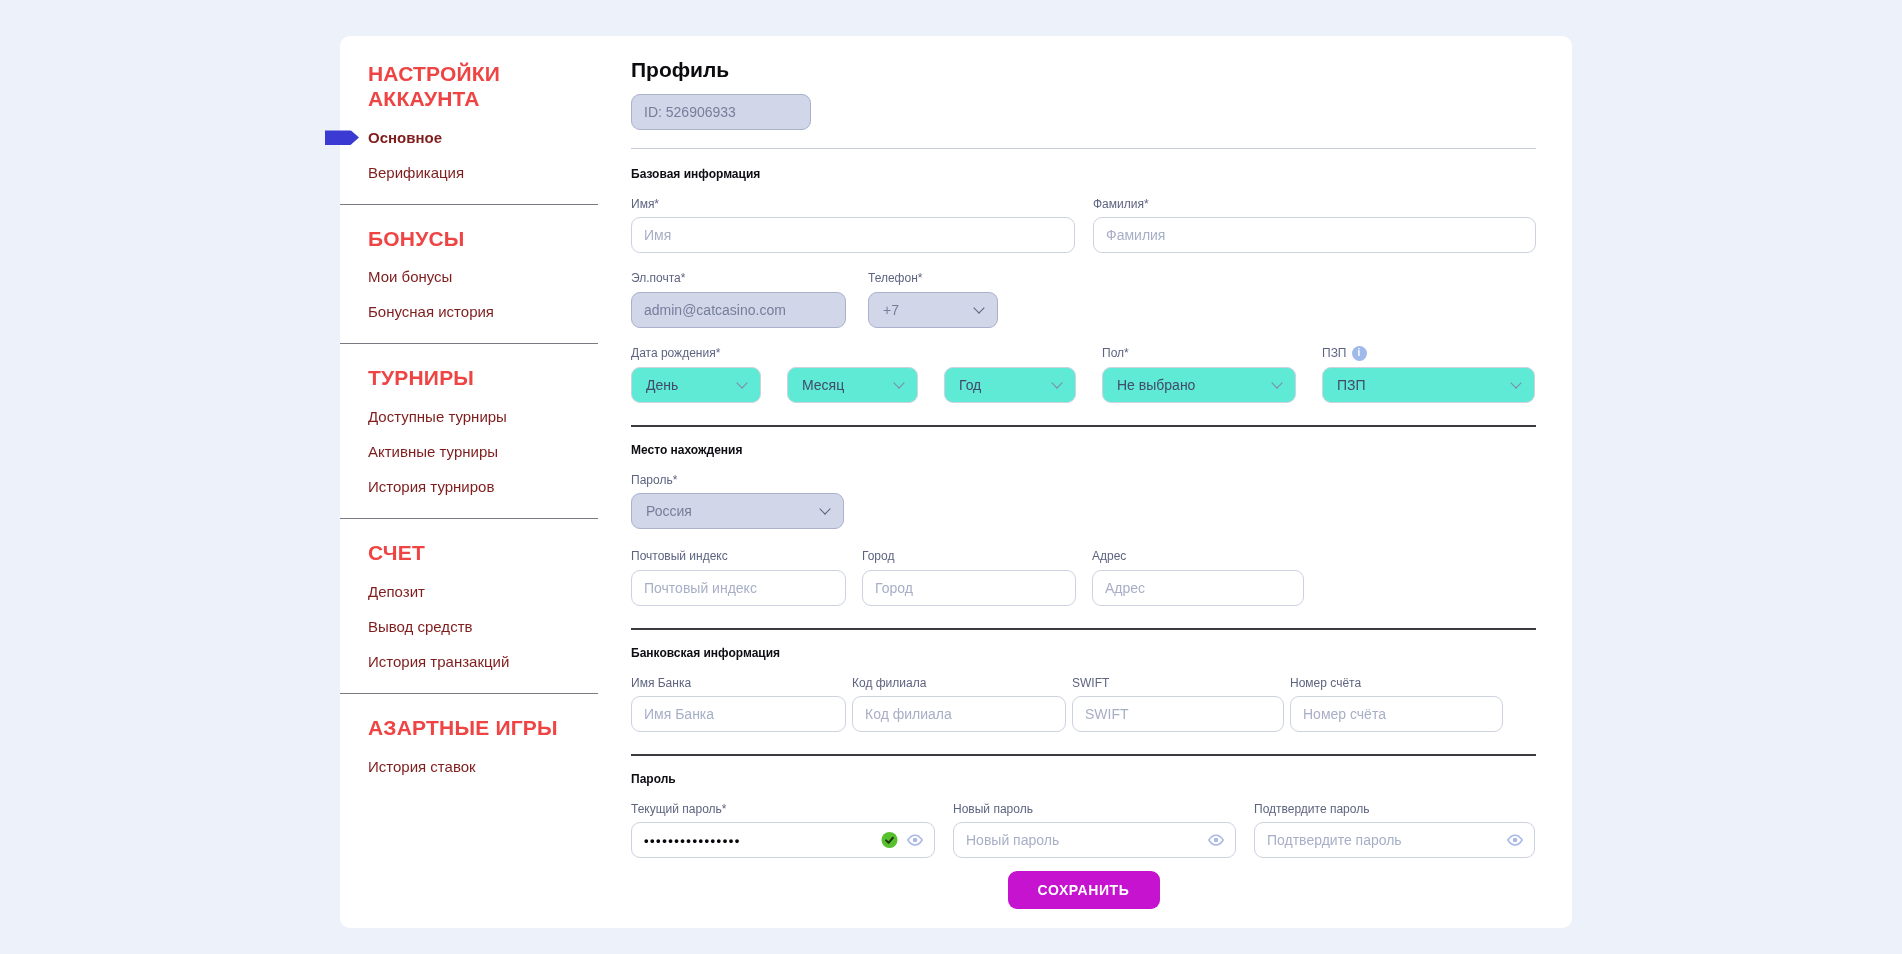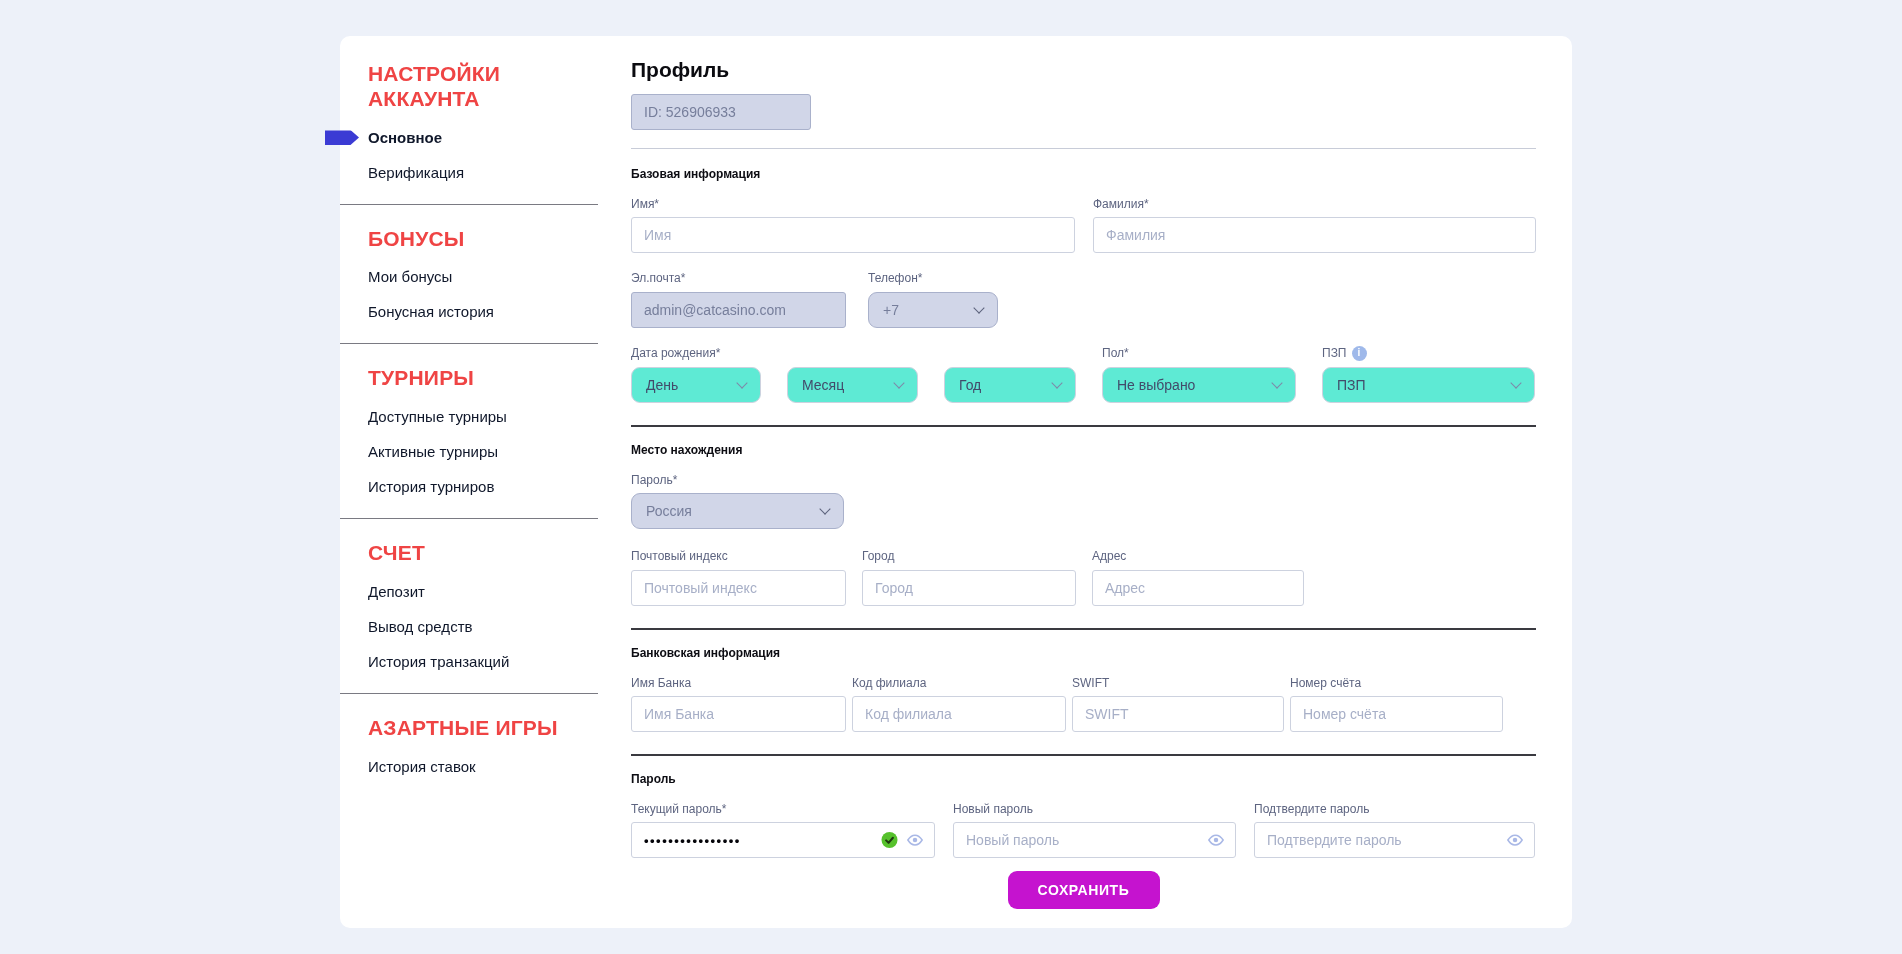--- a/index.html
+++ b/index.html
@@ -19,36 +19,36 @@
     display:flex;
   }
   
   .sidebar{width:230px;flex-shrink:0;}
   .sb-title{
     font-size:21px;font-weight:800;line-height:1.18;
     color:#ef4444;margin:22px 0 4px 0;letter-spacing:.2px;
   }
   .sb-group:first-child .sb-title{margin-top:4px;}
   .sb-item{
-    font-size:15px;color:#0f172a;margin-top:17px;
+    font-size:15px;color:#7f1d1d;margin-top:17px;
     cursor:pointer;position:relative;line-height:1.2;
   }
   .sb-item.active{font-weight:700;}
   .sb-arrow{
     position:absolute;left:-43px;top:50%;
     transform:translateY(-50%);
     width:34px;height:15px;background:#3b3bd4;
     clip-path:polygon(0 0,75% 0,100% 50%,75% 100%,0 100%);
   }
   .sb-divider{border-top:1px solid #7a7a82;margin:22px 0 0 -28px;}
   
   .content{margin-left:33px;width:905px;}
   .page-title{font-size:21px;font-weight:800;color:#0b0b10;margin:0 0 12px 0;}
   .tinput{
-    height:36px;border:1px solid #cdd2df;border-radius:3px;
+    height:36px;border:1px solid #cdd2df;border-radius:9px;
     padding:0 12px;font-size:14px;color:#2a2f45;
     width:100%;box-sizing:border-box;background:#fff;
     font-family:inherit;outline:none;
   }
   .tinput::placeholder{color:#a7afc7;}
   .tinput.disabled{background:#d1d6e8;border-color:#a9b1cb;color:#767e9b;}
   .idfield{width:180px;}
   .divider-light{border-top:1px solid #c8ccd8;margin:18px 0;}
   .divider-dark{border-top:2px solid #3a3a40;margin:22px 0 16px 0;}
   .sec-title{font-size:12px;font-weight:800;color:#0d0d13;margin:0 0 16px 0;}

